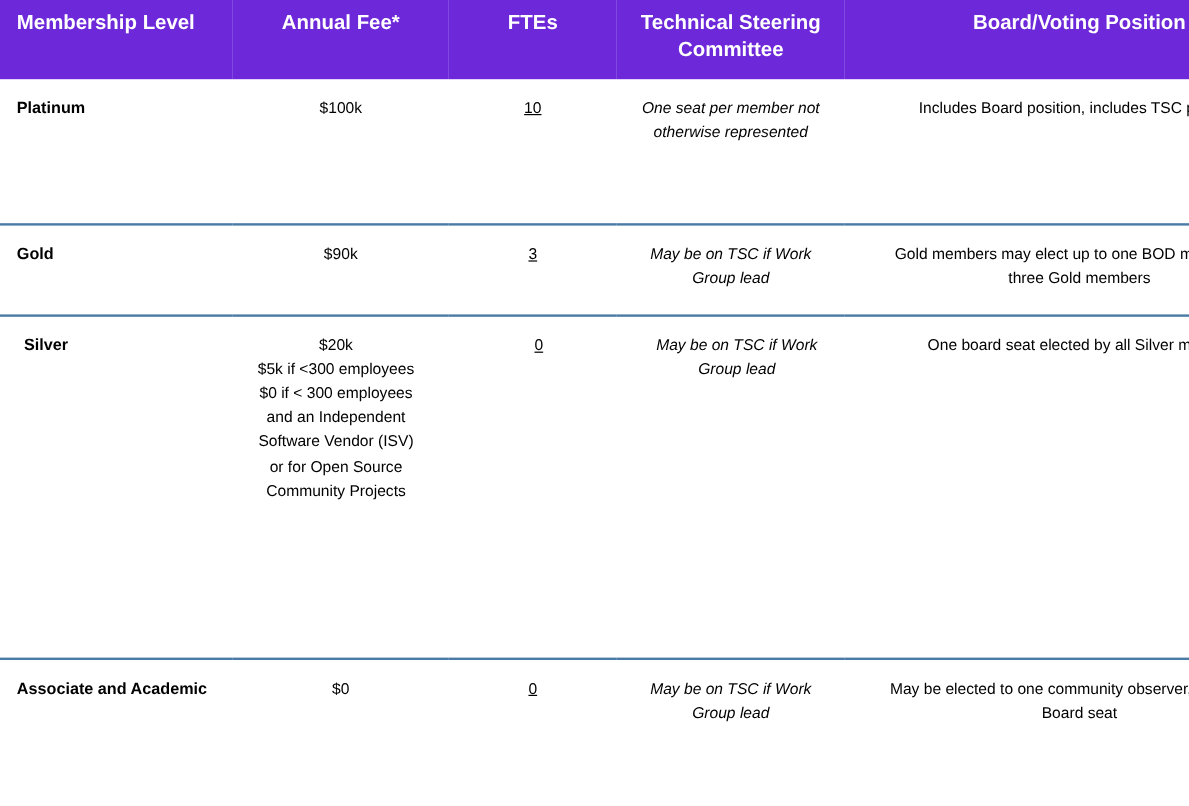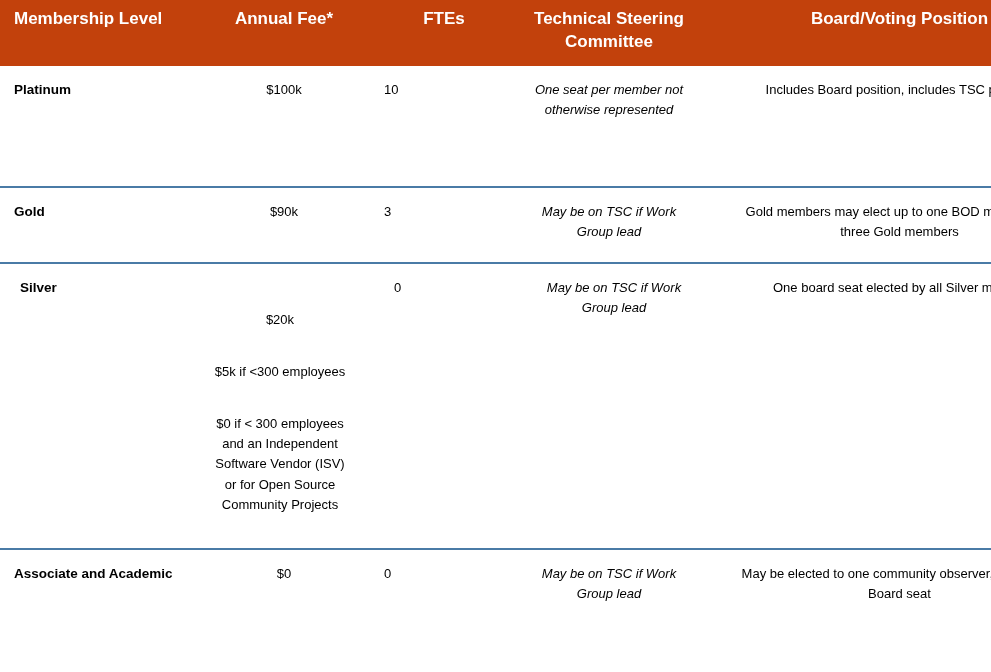--- a/index.html
+++ b/index.html
@@ -17,21 +17,21 @@
   .table-wrap {
     width: 991px;
     box-sizing: border-box;
   }
   table.membership {
     border-collapse: collapse;
     width: 991px;
     table-layout: fixed;
   }
   thead th {
-    background: #c2410c;
+    background: #6d28d9;
     color: #ffffff;
     font-size: 17px;
     font-weight: bold;
     line-height: 1.35;
     padding: 8px 10px 12px 10px;
     vertical-align: top;
   }
   th.col-level   { width: 170px; text-align: left;   padding-left: 14px; }
   th.col-fee     { width: 160px; text-align: center; }
   th.col-ftes    { width: 120px; text-align: center; }
@@ -48,25 +48,25 @@
   tbody tr:first-child td {
     border-top: 0;
   }
   td.level {
     font-weight: bold;
     text-align: left;
     padding-left: 14px;
     font-size: 13.5px;
   }
   td.fee   { text-align: center; }
-  td.ftes  { text-align: left; }
+  td.ftes  { text-align: center; text-decoration: underline; }
   td.tsc   { text-align: center; font-style: italic; }
   td.board { text-align: center; }
 
-  .fee-lines span { display: block; margin-top: 32px; }
+  .fee-lines span { display: block; }
   .row-platinum td { height: 92px; }
   .row-gold td     { height: 46px; }
   .row-silver td   { height: 256px; padding-left: 20px; }
   .row-assoc td    { border-bottom: none; }
   .tsc-narrow { display: inline-block; max-width: 150px; }
   .fee-narrow { display: inline-block; max-width: 132px; }
   .board-narrow { display: inline-block; max-width: 320px; }
 </style>
 </head>
 <body>

